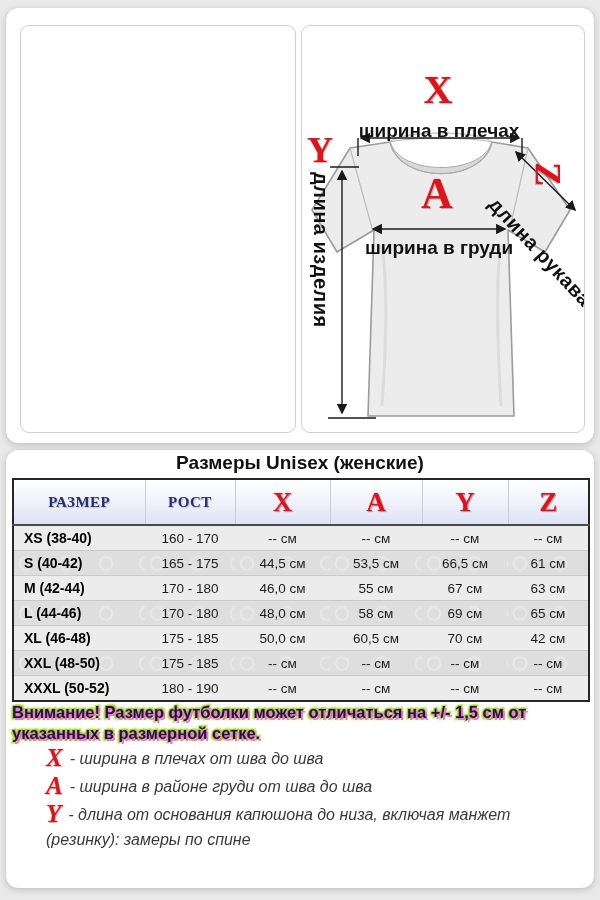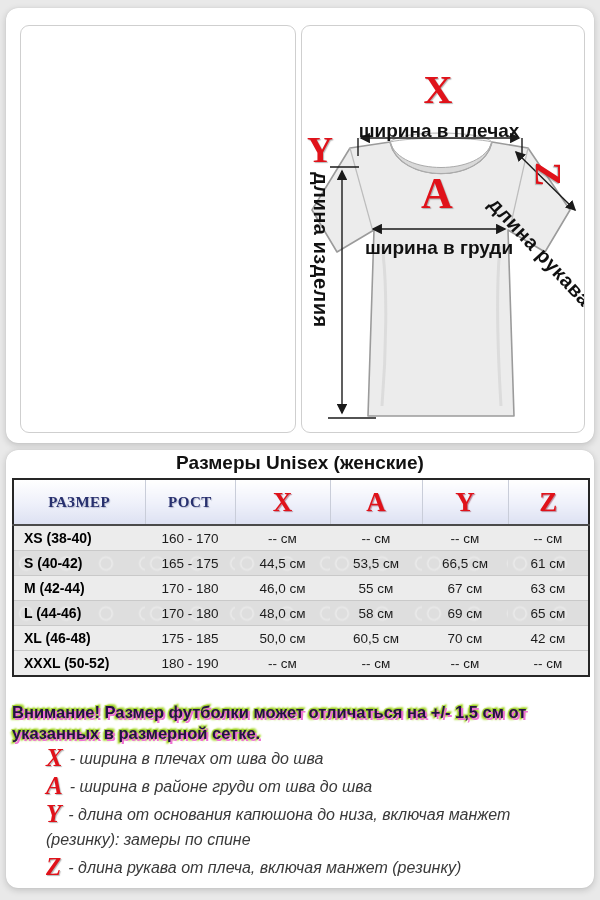--- a/index.html
+++ b/index.html
@@ -226,32 +226,39 @@
           <td>65 см</td>
         </tr>
         <tr class="odd">
           <td class="size-col">XL (46-48)</td>
           <td>175 - 185</td>
           <td>50,0 см</td>
           <td>60,5 см</td>
           <td>70 см</td>
           <td>42 см</td>
         </tr>
+        <tr class="even">
+          <td class="size-col">XXL (48-50)</td>
+          <td>175 - 185</td>
+          <td>-- см</td>
+          <td>-- см</td>
+          <td>-- см</td>
+          <td>-- см</td>
+        </tr>
         <tr class="odd">
           <td class="size-col">XXXL (50-52)</td>
           <td>180 - 190</td>
           <td>-- см</td>
           <td>-- см</td>
           <td>-- см</td>
           <td>-- см</td>
         </tr>
       </tbody>
   </table>
 
   <div class="warning">Внимание! Размер футболки может отличаться на +/- 1,5 см от указанных в размерной сетке.</div>
 
   <div class="legend">
     <p class="legend-item"><span class="legend-letter">X</span><span>- ширина в плечах от шва до шва</span></p>
     <p class="legend-item"><span class="legend-letter">A</span><span>- ширина в районе груди от шва до шва</span></p>
     <p class="legend-item"><span class="legend-letter">Y</span><span>- длина от основания капюшона до низа, включая манжет (резинку): замеры по спине</span></p>
-    <p class="legend-item"><span class="legend-letter">Z</span><span>- длина рукава от плеча, включая манжет (резинку)</span></p>
   </div>
 </div>
 
 </body></html>

